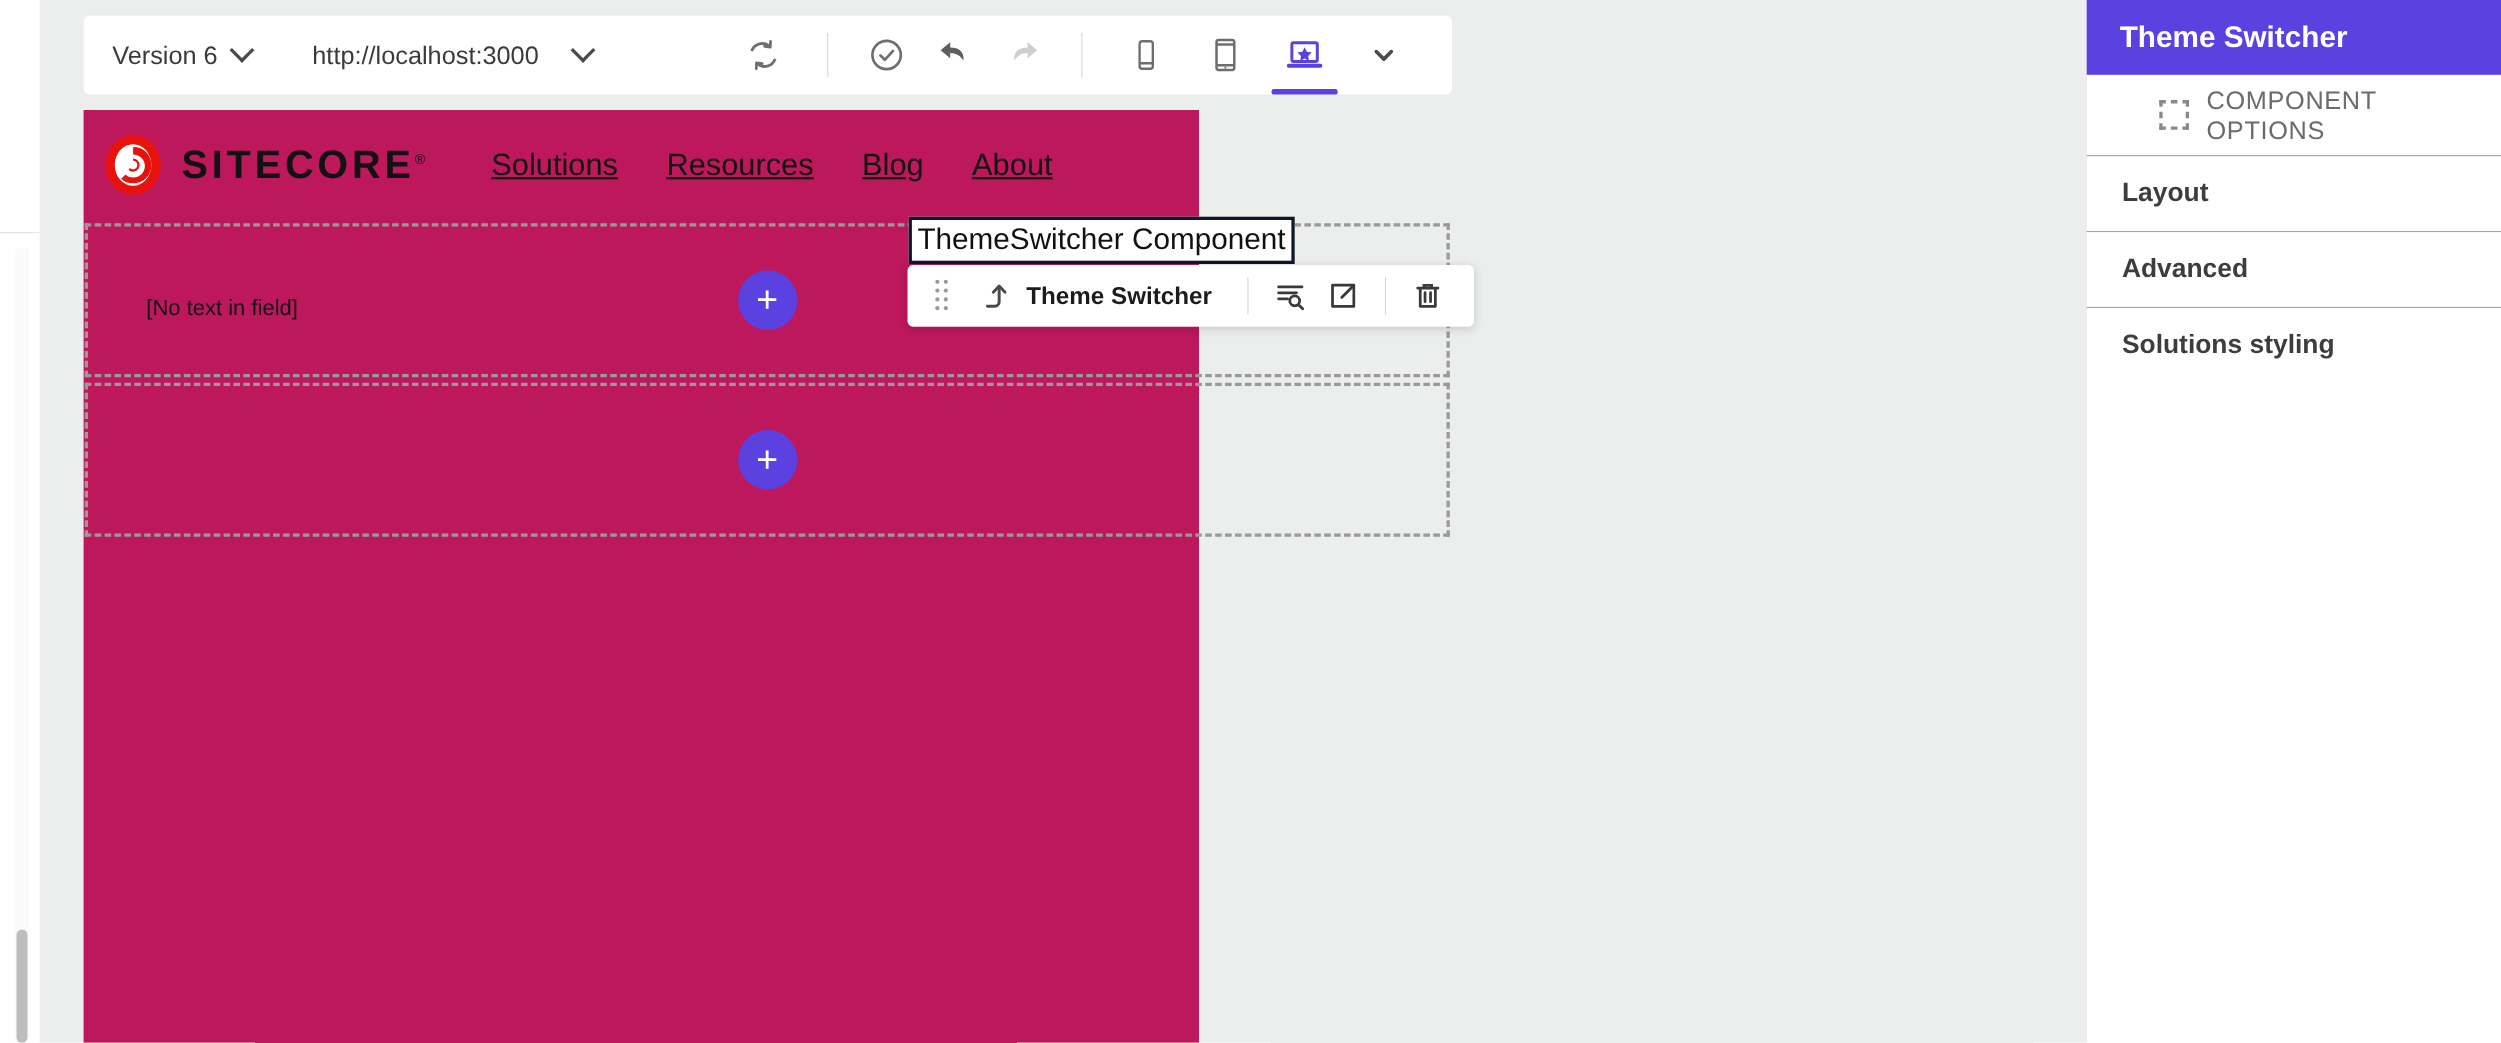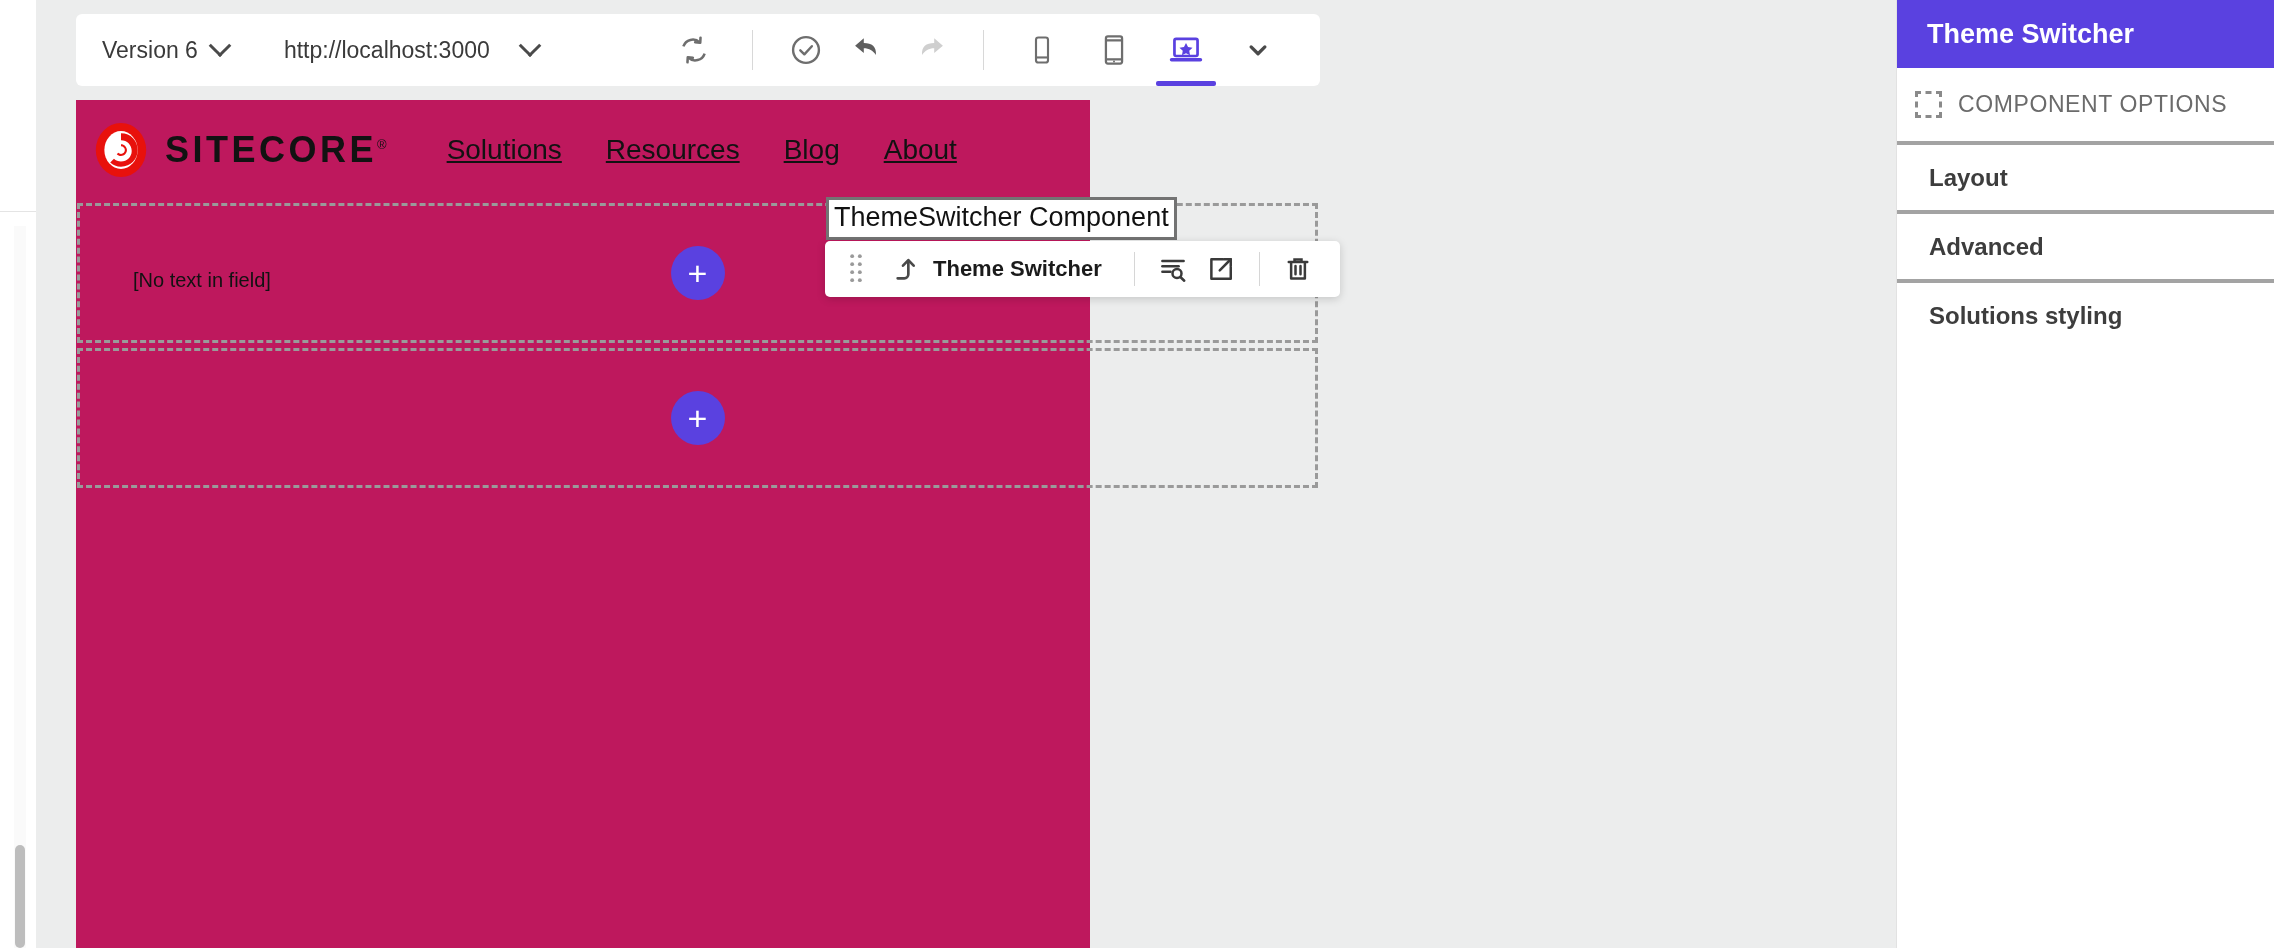--- a/index.html
+++ b/index.html
@@ -95,21 +95,21 @@
   }
 
   .no-text-field {
     position: absolute; left: 57px; top: 169px;
     font-size: 20px; color: #121212;
   }
 
   
   .sel-label {
     position: absolute; left: 750px; top: 97px;
-    border: 3px solid #737373; background: #ffffff;
+    border: 3px solid #0f172a; background: #ffffff;
     padding: 2px 5px 4px 5px;
     font-size: 27px; color: #111111; white-space: nowrap; line-height: 1.15;
   }
   .comp-toolbar {
     position: absolute; left: 749px; top: 141px;
     height: 56px; background: #ffffff; border-radius: 5px;
     box-shadow: 0 2px 9px rgba(0,0,0,.17);
     display: flex; align-items: center; padding: 0 18px;
   }
   .ct-grip { width: 26px; display: flex; justify-content: center; }
@@ -147,33 +147,33 @@
   }
   .panel-head {
     height: 68px; background: #5a41e0;
     display: flex; align-items: center; padding-left: 30px;
   }
   .panel-title {
     color: #ffffff; font-size: 27px; font-weight: bold;
   }
   .panel-section {
     height: 73px; display: flex; align-items: center;
-    padding-left: 18px; gap: 16px;
+    padding-left: 18px; gap: 16px; margin-left: 48px;
   }
   .dashed-sq {
     width: 27px; height: 27px;
     border: 3px dashed #8a8a8a;
   }
   .panel-section-label {
     font-size: 23px; color: #6b6b6b; letter-spacing: .6px;
   }
   .panel-item {
     height: 69px; display: flex; align-items: center;
     padding-left: 32px;
-    border-top: 4px solid #a3a3a3;
+    border-top: 1px solid #a3a3a3;
     font-size: 24px; color: #3d3d3d; font-weight: bold;
   }
   .panel-item:first-of-type { border-top: none; }
 </style>
 </head>
 <body>
 
 <div id="app">
 
   <div class="left-rail">

